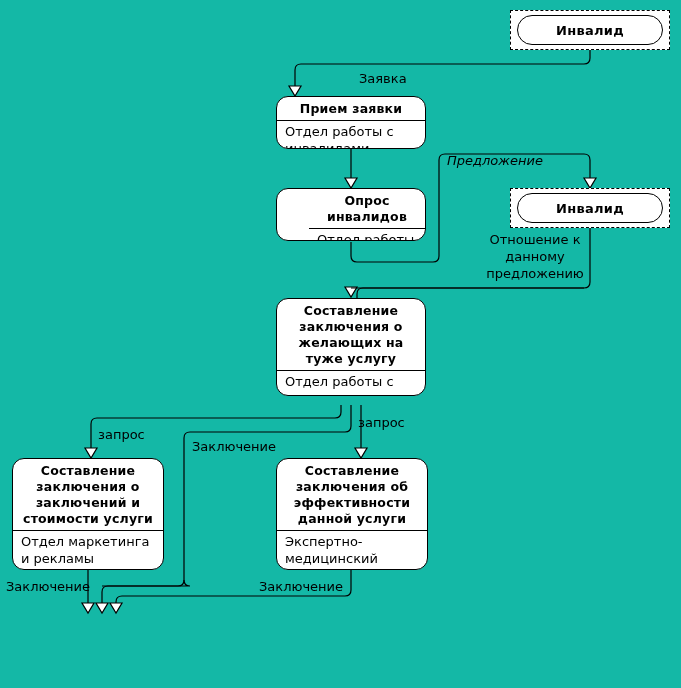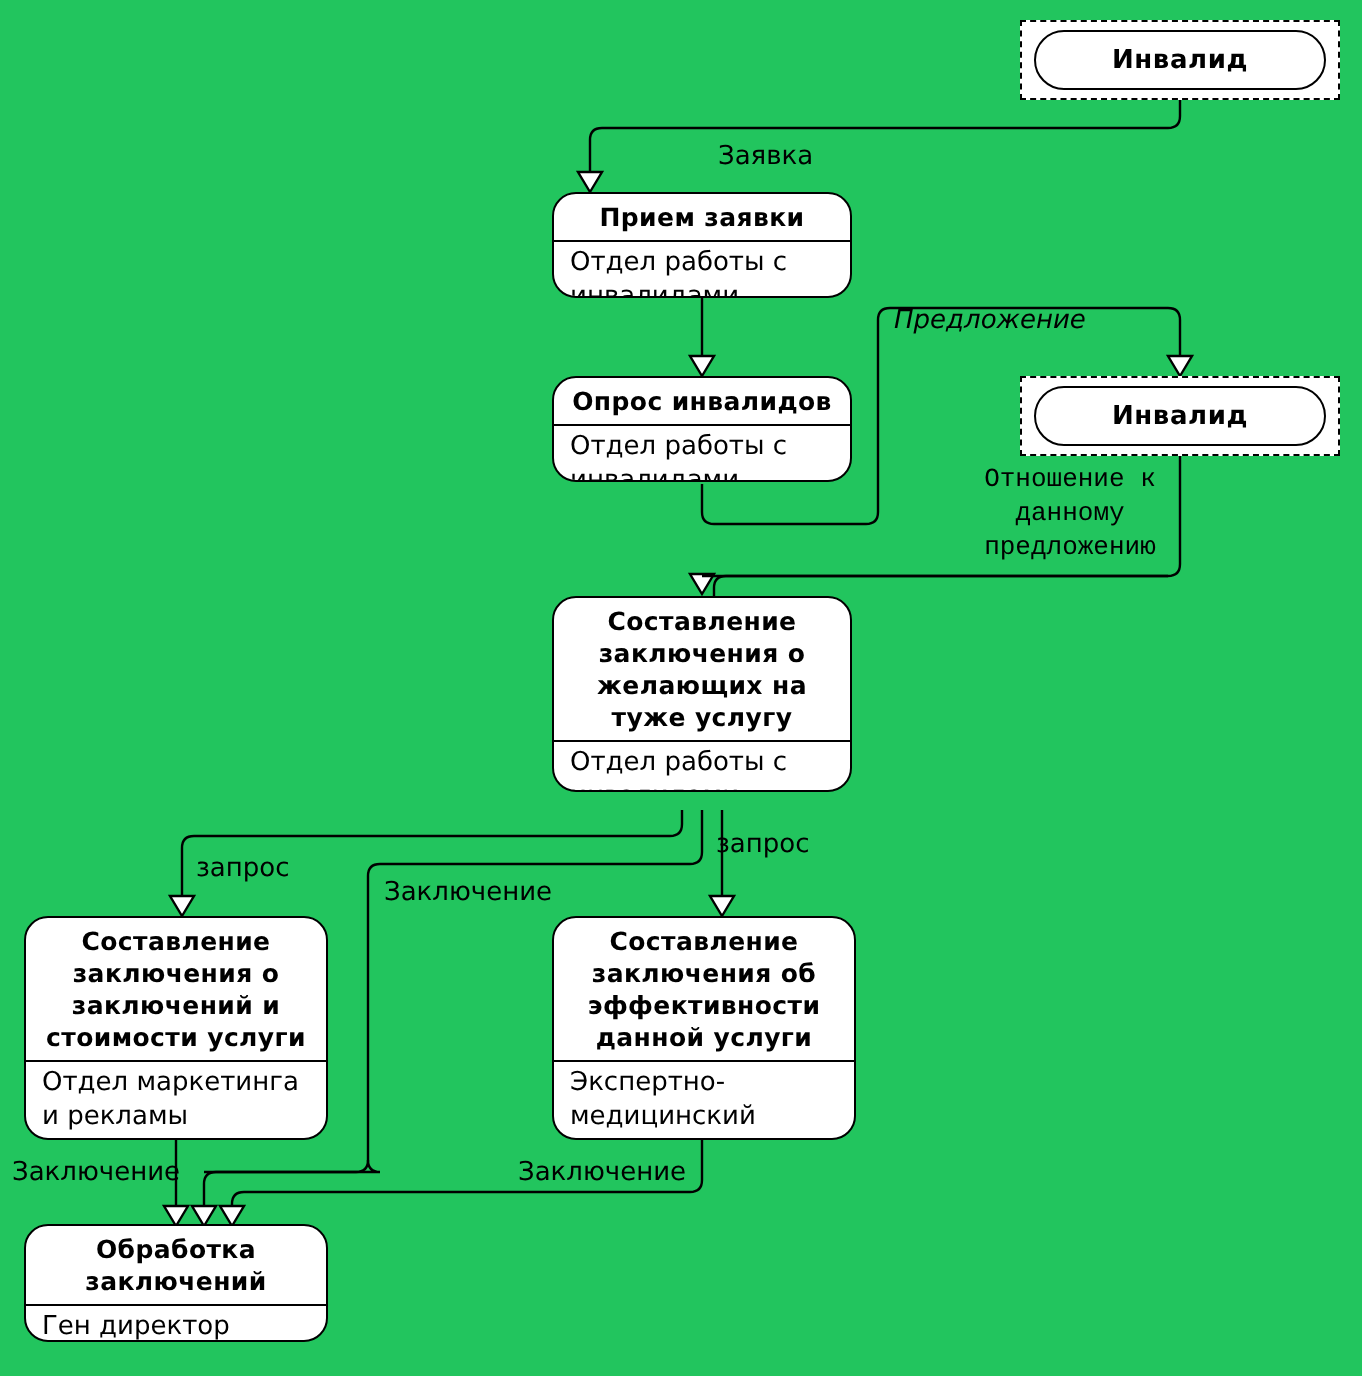--- a/index.html
+++ b/index.html
@@ -5,21 +5,21 @@
 <style>
   html, body {
     margin: 0;
     padding: 0;
     background: #ffffff;
   }
   #canvas {
     position: relative;
     width: 681px;
     height: 688px;
-    background: #22c55e;
+    background: #14b8a6;
     font-family: "DejaVu Sans", "Liberation Sans", sans-serif;
     overflow: hidden;
   }
   svg.edges {
     position: absolute;
     left: 0;
     top: 0;
     width: 681px;
     height: 688px;
     pointer-events: none;
@@ -169,21 +169,21 @@
       <span>Инвалид</span>
     </div>
   </div>
 
   <div class="node" style="left:276px; top:96px; width:150px; height:53px;">
     <div class="title">Прием заявки</div>
     <div class="divider"></div>
     <div class="actor">Отдел работы с инвалидами</div>
   </div>
 
-  <div class="node" style="left:276px; top:188px; width:150px; height:53px;">
+  <div class="node" style="left:276px; top:188px; width:150px; height:53px;padding-left:32px;">
     <div class="title">Опрос инвалидов</div>
     <div class="divider"></div>
     <div class="actor">Отдел работы с инвалидами</div>
   </div>
 
   <div class="node" style="left:276px; top:298px; width:150px; height:98px;">
     <div class="title">Составление заключения о желающих на туже услугу</div>
     <div class="divider"></div>
     <div class="actor">Отдел работы с инвалидами</div>
   </div>
@@ -193,31 +193,26 @@
     <div class="divider"></div>
     <div class="actor">Отдел маркетинга и рекламы</div>
   </div>
 
   <div class="node" style="left:276px; top:458px; width:152px; height:112px;">
     <div class="title">Составление заключения об эффективности данной услуги</div>
     <div class="divider"></div>
     <div class="actor">Экспертно-медицинский  отдел</div>
   </div>
 
-  <div class="node" style="left:12px; top:612px; width:152px; height:59px;">
-    <div class="title">Обработка заключений</div>
-    <div class="divider"></div>
-    <div class="actor">Ген директор</div>
-  </div>
 
   <div class="edge-label" style="left:359px; top:70px;">Заявка</div>
 
   <div class="edge-label" style="left:447px; top:152px;font-style:italic;">Предложение</div>
 
-  <div class="edge-label" style="left:484px; top:231px; width:102px; text-align:center; white-space:normal;font-family:Liberation Mono, monospace;">Отношение к данному предложению</div>
+  <div class="edge-label" style="left:484px; top:231px; width:102px; text-align:center; white-space:normal;">Отношение к данному предложению</div>
 
   <div class="edge-label" style="left:98px; top:426px;">запрос</div>
 
   <div class="edge-label" style="left:358px; top:414px;">запрос</div>
 
   <div class="edge-label" style="left:192px; top:438px;">Заключение</div>
 
   <div class="edge-label" style="left:6px; top:578px;">Заключение</div>
 
   <div class="edge-label" style="left:259px; top:578px;">Заключение</div>

